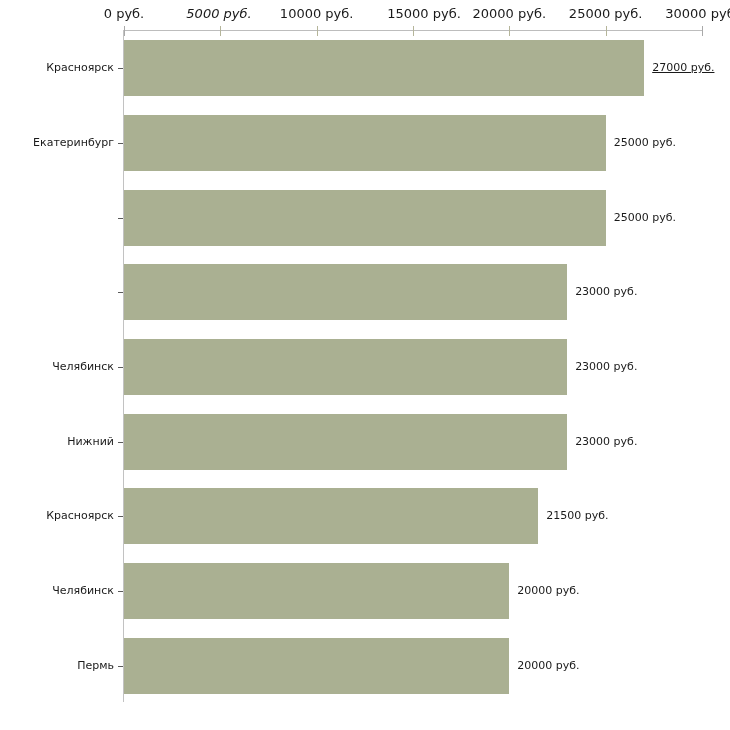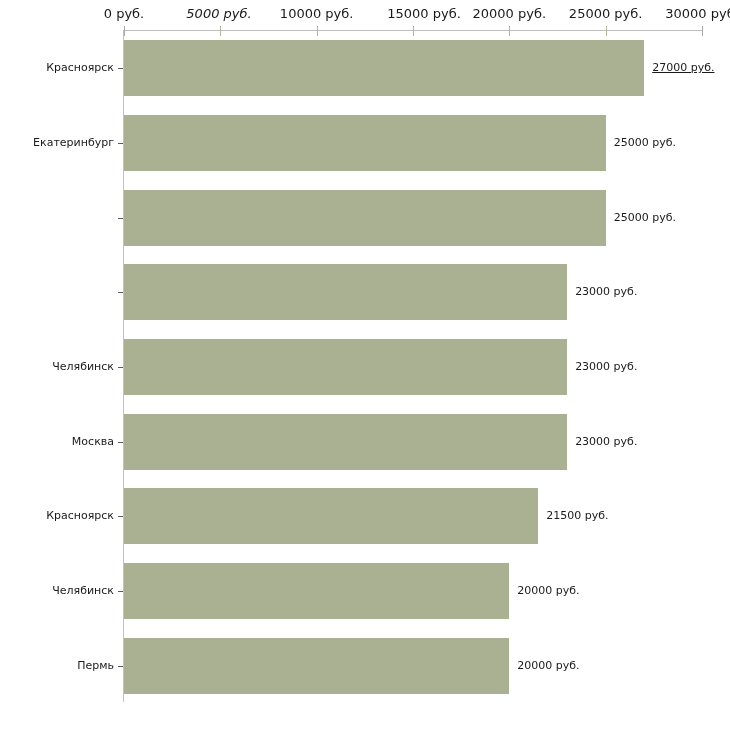--- a/index.html
+++ b/index.html
@@ -172,21 +172,21 @@
         <div class="cat-tick"></div>
         <div class="cat-label-wrap">
           <div class="cat-label">Челябинск</div>
         </div>
       </div>
       <div class="bar-row" style="top: 383.667px; height: 56px;">
         <div class="bar" style="width: 443.133px; background: rgb(170, 176, 146);"></div>
         <div class="bar-value-label" style="left: 451.133px;">23000 руб.</div>
         <div class="cat-tick"></div>
         <div class="cat-label-wrap">
-          <div class="cat-label">Москва</div>
+          <div class="cat-label">Нижний</div>
         </div>
       </div>
       <div class="bar-row" style="top: 458.333px; height: 56px;">
         <div class="bar" style="width: 414.233px; background: rgb(170, 176, 146);"></div>
         <div class="bar-value-label" style="left: 422.233px;">21500 руб.</div>
         <div class="cat-tick"></div>
         <div class="cat-label-wrap">
           <div class="cat-label">Красноярск</div>
         </div>
       </div>

